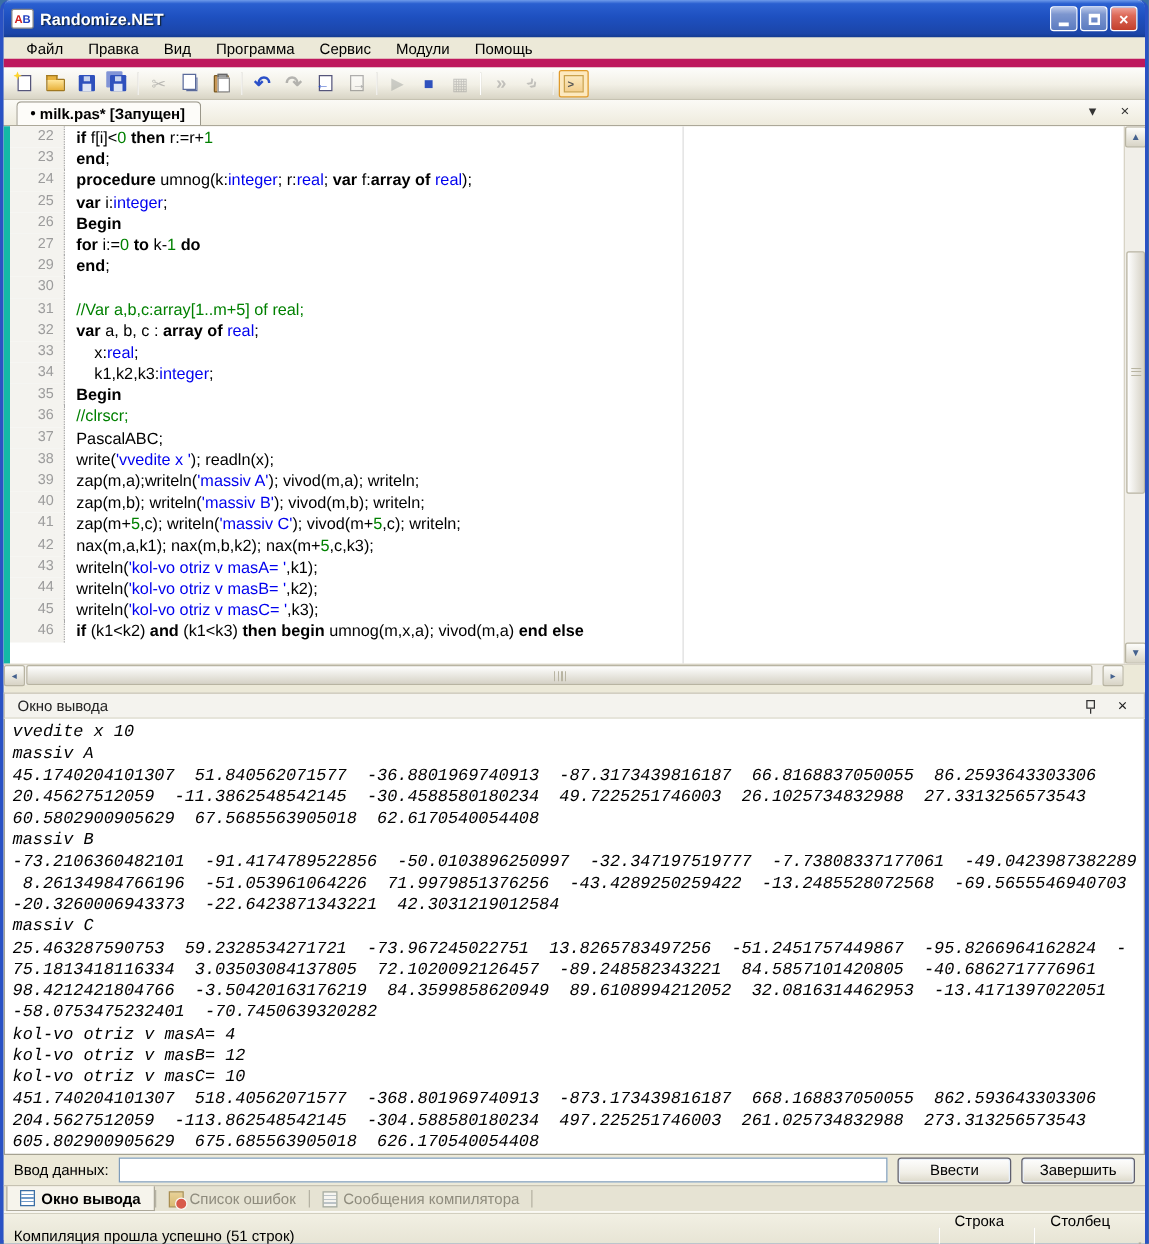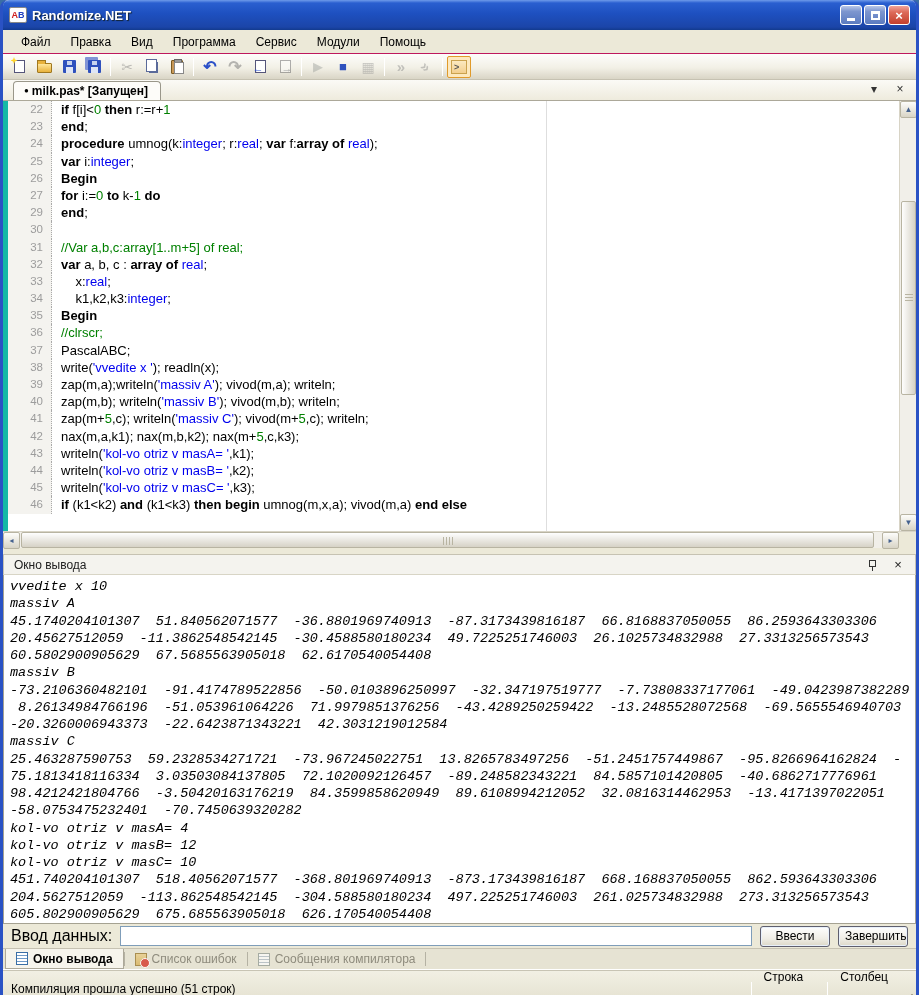--- a/index.html
+++ b/index.html
@@ -20,21 +20,21 @@
   .titlebar .title{color:#fff;font-weight:bold;font-size:13px;text-shadow:1px 1px 1px #123;flex:1;}
   .winbtns{display:flex;gap:2px;}
   .wbtn{width:22px;height:20px;border:1px solid #fff;border-radius:3px;display:flex;align-items:center;
     justify-content:center;color:#fff;font-size:11px;font-weight:bold;
     background:linear-gradient(180deg,#b7c6e8 0%,#7d96cf 30%,#5b7bc0 100%);}
   .wbtn.min i{display:block;width:8px;height:3px;background:#fff;margin-top:9px;}
   .wbtn.max i{display:block;width:9px;height:9px;border:2px solid #fff;border-top-width:3px;}
   .wbtn.close{background:linear-gradient(180deg,#f0a399 0%,#dd6a59 35%,#c33f2c 100%);font-size:13px;}
   
   .menubar{height:24px;flex:0 0 24px;display:flex;align-items:center;background:#ece9d8;
-    border-bottom:1px solid #be185d;padding-left:8px;}
+    border-bottom:7px solid #be185d;padding-left:8px;}
   .menu-item{font-size:12px;color:#000;padding:3px 10px;cursor:default;}
   
   .toolbar{height:26px;flex:0 0 26px;display:flex;align-items:center;gap:1px;padding:0 4px;
     background:linear-gradient(180deg,#fdfdfb 0%,#f2f0e6 55%,#d9d5c6 100%);border-bottom:1px solid #c6c2b2;}
   .tbsep{width:1px;height:18px;background:#b5b2a3;border-right:1px solid #fff;margin:0 3px;}
   .tb{width:24px;height:22px;display:inline-flex;align-items:center;justify-content:center;border:1px solid transparent;border-radius:2px;position:relative;}
   .tb i{font-style:normal;display:inline-flex;align-items:center;justify-content:center;position:relative;}
   .tb.disabled{opacity:.45;filter:grayscale(.9);}
   .tb.active{border:1px solid #e09a2a;background:#fde9bf;}
   .tbi-new i{width:11px;height:13px;background:#fff;border:1px solid #55557a;}
@@ -114,23 +114,23 @@
   .hdr-btns{display:flex;align-items:center;gap:12px;}
   .pinbtn{width:14px;height:14px;display:flex;align-items:center;justify-content:center;}
   .pin{position:relative;width:11px;height:12px;display:block;}
   .pin::before{content:"";position:absolute;left:2px;top:1px;width:5px;height:5px;border:1px solid #333;background:#f4f3ee;}
   .pin::after{content:"";position:absolute;left:5px;top:8px;width:1px;height:4px;background:#333;}
   .xbtn{font-size:13px;color:#222;width:14px;text-align:center;line-height:14px;}
   .output{flex:0 0 349px;height:349px;background:#fff;border:1px solid #a5a292;border-top:none;overflow:hidden;font-style:italic;}
   .output pre{margin:0;padding:3px 2px 0 6px;font-family:"Liberation Mono",monospace;font-size:13.5px;line-height:17.25px;color:#000;}
   
   .inputbar{flex:0 0 24px;height:24px;display:flex;align-items:center;background:#ece9d8;padding:1px 8px 1px 8px;gap:8px;}
-  .in-label{font-size:16px;color:#000;white-space:nowrap;}
+  .in-label{font-size:12px;color:#000;white-space:nowrap;}
   .in-field{flex:1;height:20px;border:1px solid #7f9db9;background:#fff;font-size:12px;padding:0 4px;outline:none;}
-  .xpbtn{width:70px;height:21px;font-size:12px;font-family:"Liberation Sans",sans-serif;color:#000;
+  .xpbtn{width:91px;height:21px;font-size:12px;font-family:"Liberation Sans",sans-serif;color:#000;
     border:1px solid #5f5f6e;border-radius:3px;background:linear-gradient(180deg,#fefefe,#f0eee6 60%,#dcd8c8);
     box-shadow:inset 0 0 0 1px #e8f0fb;}
   
   .btabs{flex:0 0 21px;height:21px;background:#e6e3d3;border-top:1px solid #c6c2b2;display:flex;align-items:stretch;padding-left:2px;}
   .btab{display:flex;align-items:center;gap:5px;padding:0 10px;font-size:12px;color:#8e8b7d;}
   .btab.active{background:#f6f4ec;border:1px solid #aca899;border-top:none;color:#000;font-weight:bold;}
   .btsep{width:1px;background:#b5b2a3;margin:3px 0;}
   .bt-ico{width:12px;height:13px;display:inline-block;position:relative;}
   .bt-ico-output{background:repeating-linear-gradient(180deg,#fff 0 2px,#6f9ac8 2px 3px);border:1px solid #3a6ea5;}
   .bt-ico-errors{background:linear-gradient(#e8cd89,#d8b25c);border:1px solid #9a7a30;opacity:.8;}

